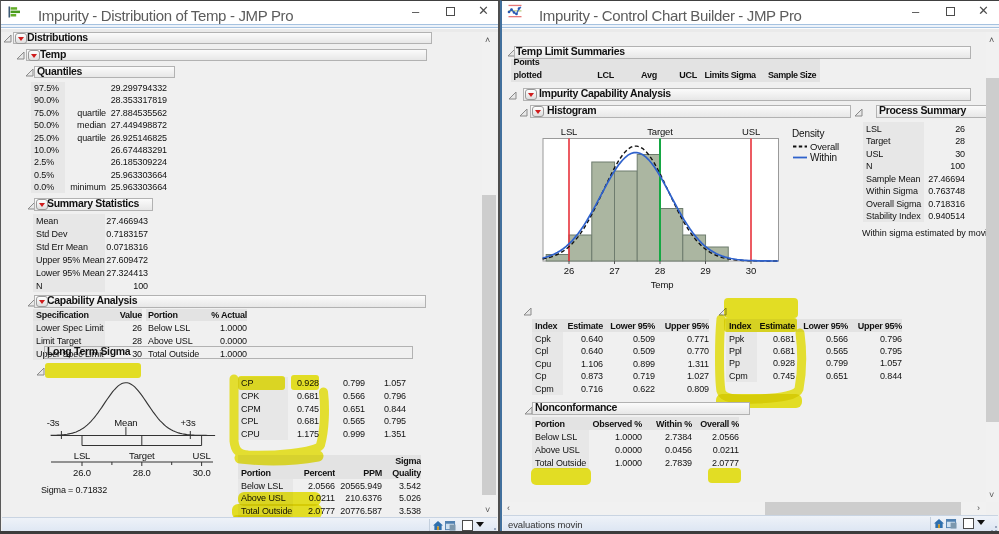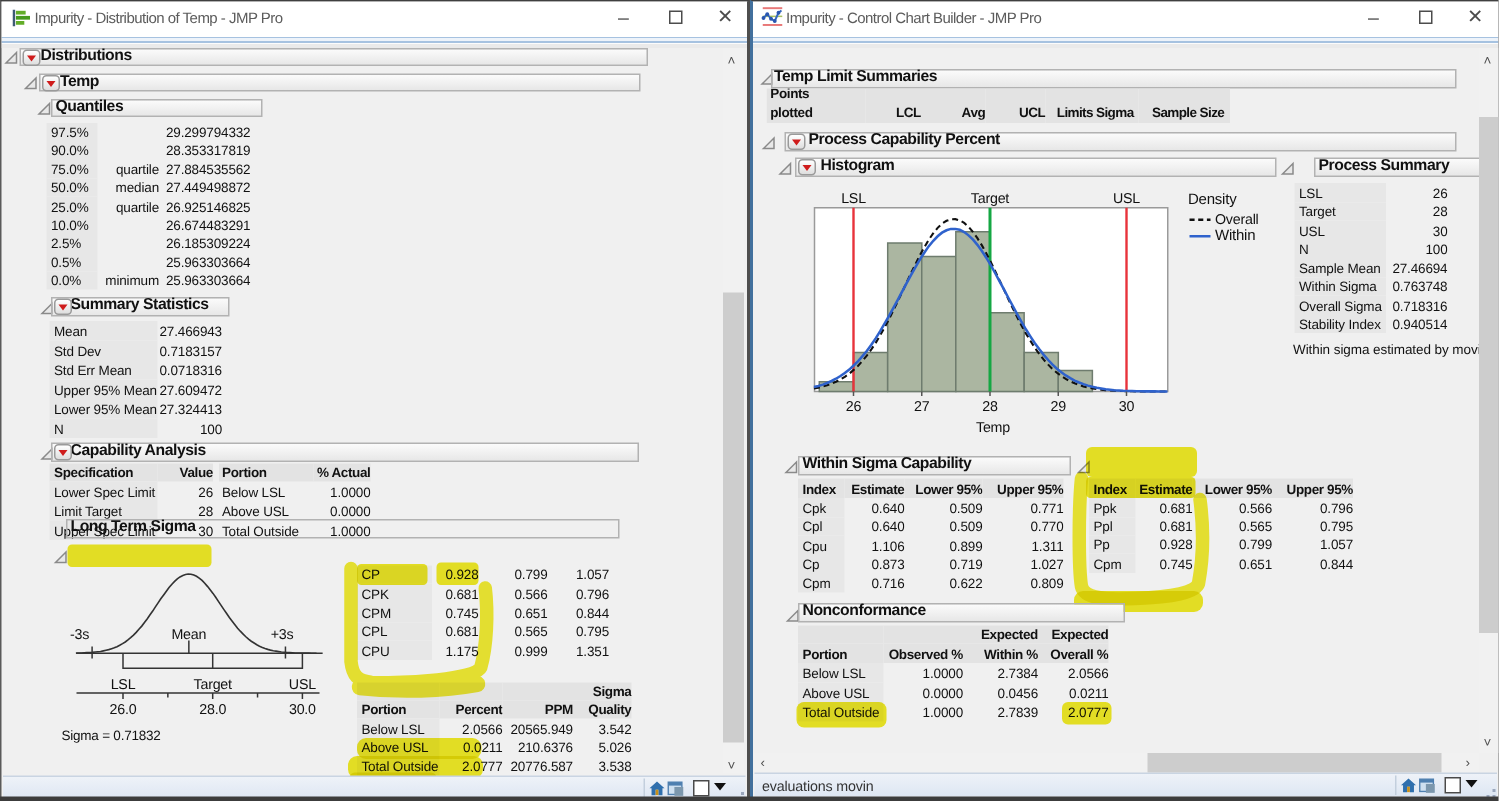--- a/index.html
+++ b/index.html
@@ -1,19 +1,19 @@
 <!DOCTYPE html>
 <html><head><meta charset="utf-8">
 <style>
 html,body{margin:0;padding:0}
 body{width:999px;height:534px;position:relative;overflow:hidden;background:#3a3a3a;
  font-family:"Liberation Sans",sans-serif;-webkit-font-smoothing:antialiased}
 .win{position:absolute;top:0;height:534px;background:#f0f0f0;overflow:hidden}
 .tbar{position:absolute;left:0;top:0;right:0;height:23px;background:#fff}
-.tt{position:absolute;left:22px;top:6px;font-size:10px;color:#5c5c5c;letter-spacing:-0.35px}
+.tt{position:absolute;left:37px;top:6px;font-size:15px;color:#5c5c5c;letter-spacing:-0.35px}
 .wbtn{position:absolute;top:0;color:#4c4c4c}
 .sep{position:absolute;left:0;right:0;top:23px;height:8px;
  background:linear-gradient(#ffffff 0 0.5px,#a6c2e0 0.5px 1.5px,#edf3fa 1.5px 3.5px,#a6c2e0 3.5px 4.5px,#fcfcfc 4.5px 5.5px,#eaeaea 5.5px 8px)}
 .hdr{position:absolute;box-sizing:border-box;background:linear-gradient(#fbfbfb,#e7e7e7);
  border:1px solid #b2b2b2;font-weight:bold;font-size:10.5px;letter-spacing:-0.3px;
  color:#111;white-space:nowrap;line-height:8px;padding:0 0 0 2px}
 .dis{position:absolute;width:9px;height:9px}
 .rtb{position:absolute;width:12px;height:11px;box-sizing:border-box;border:1px solid #9a9a9a;
  border-radius:3px;background:linear-gradient(#ffffff,#dedede)}
 .rtb:after{content:"";position:absolute;left:2px;top:3px;border:3px solid transparent;
@@ -410,21 +410,21 @@
             <td class="hb" style="padding-left:7.5px;letter-spacing:-0.4px">Limits Sigma</td>
             <td class="hb" style="padding-left:9px;letter-spacing:-0.4px">Sample Size</td>
           </tr>
     </tbody>
       </table>
   </div>
 
   <svg class="dis" style="left:6px;top:90px" viewBox="0 0 9 9">
       <path d="M8 1 L8 8 L1 8 Z" fill="#e8e8e8" stroke="#8a8a8a" stroke-width="1"></path>
     </svg>
-  <div class="hdr" style="left:21px;top:87px;width:448px;height:13px;padding-left:15px">Process Capability Percent</div>
+  <div class="hdr" style="left:21px;top:87px;width:448px;height:13px;padding-left:15px">Impurity Capability Analysis</div>
   <div class="rtb" style="left:23px;top:88px"></div>
 
   <svg class="dis" style="left:17px;top:107px" viewBox="0 0 9 9">
       <path d="M8 1 L8 8 L1 8 Z" fill="#e8e8e8" stroke="#8a8a8a" stroke-width="1"></path>
     </svg>
   <div class="hdr" style="left:28px;top:104px;width:321px;height:13px;padding-left:16px">Histogram</div>
   <div class="rtb" style="left:30px;top:105px"></div>
 
   <svg class="dis" style="left:352px;top:107px" viewBox="0 0 9 9">
       <path d="M8 1 L8 8 L1 8 Z" fill="#e8e8e8" stroke="#8a8a8a" stroke-width="1"></path>
@@ -512,21 +512,20 @@
           <td class="lc">Stability Index</td>
           <td class="r">0.940514</td>
         </tr>
   </tbody>
     </table>
   <div class="note" style="left:360px;top:227px;font-size:9px;letter-spacing:-0.05px">Within sigma estimated by movin</div>
 
   <svg class="dis" style="left:21px;top:306px" viewBox="0 0 9 9">
       <path d="M8 1 L8 8 L1 8 Z" fill="#e8e8e8" stroke="#8a8a8a" stroke-width="1"></path>
     </svg>
-  <div class="hdr" style="left:30px;top:303px;width:182px;height:13px">Within Sigma Capability</div>
   <table style="left:30px;top:318px;width:177px">
     <colgroup>
         <col style="width:31px">
         <col style="width:40px">
         <col style="width:52px">
         <col style="width:54px">
       </colgroup>
     <tbody>
         <tr style="height:13px">
           <td class="hb" style="padding-left:3px">Index</td>
@@ -623,26 +622,20 @@
     </svg>
   <div class="hdr" style="left:30px;top:401px;width:218px;height:13px">Nonconformance</div>
   <table style="left:30px;top:416px;width:207px">
     <colgroup>
         <col style="width:57px">
         <col style="width:53px">
         <col style="width:50px">
         <col style="width:47px">
       </colgroup>
     <tbody>
-        <tr style="height:12px">
-          <td class="hb"></td>
-          <td class="hb"></td>
-          <td class="hb r">Expected</td>
-          <td class="hb r">Expected</td>
-        </tr>
     <tr style="height:13px">
           <td class="hb" style="padding-left:3px">Portion</td>
           <td class="hb r">Observed %</td>
           <td class="hb r">Within %</td>
           <td class="hb r">Overall %</td>
         </tr>
     <tr style="height:13px">
           <td class="lc">Below LSL</td>
           <td class="r">1.0000</td>
           <td class="r">2.7384</td>

